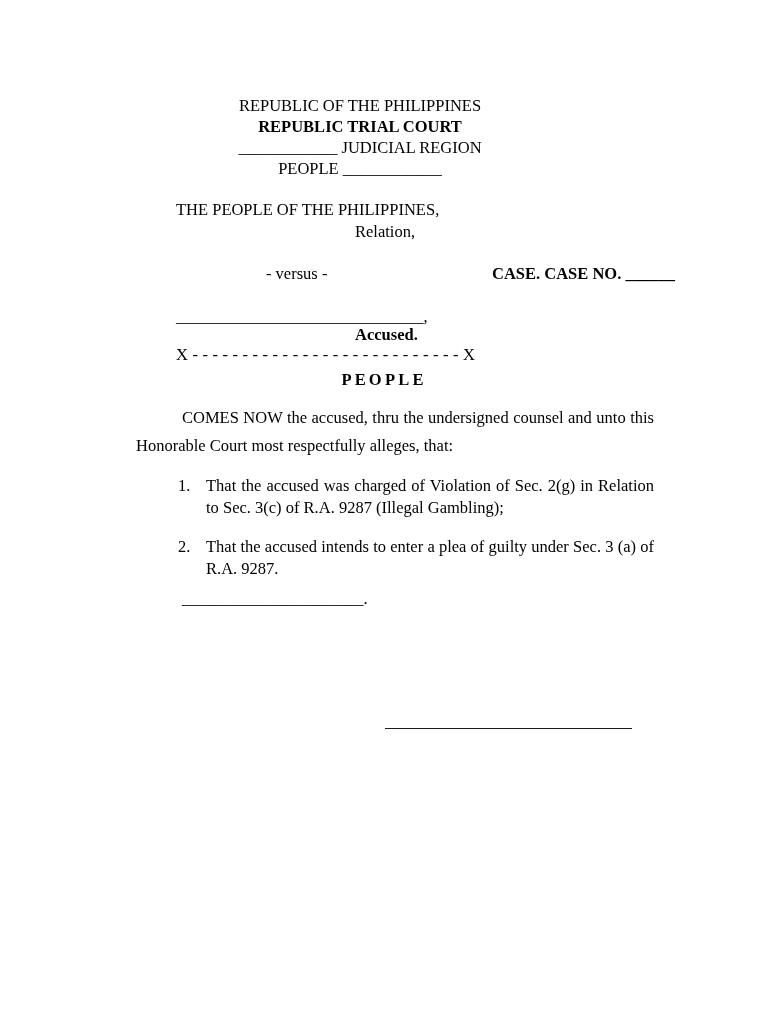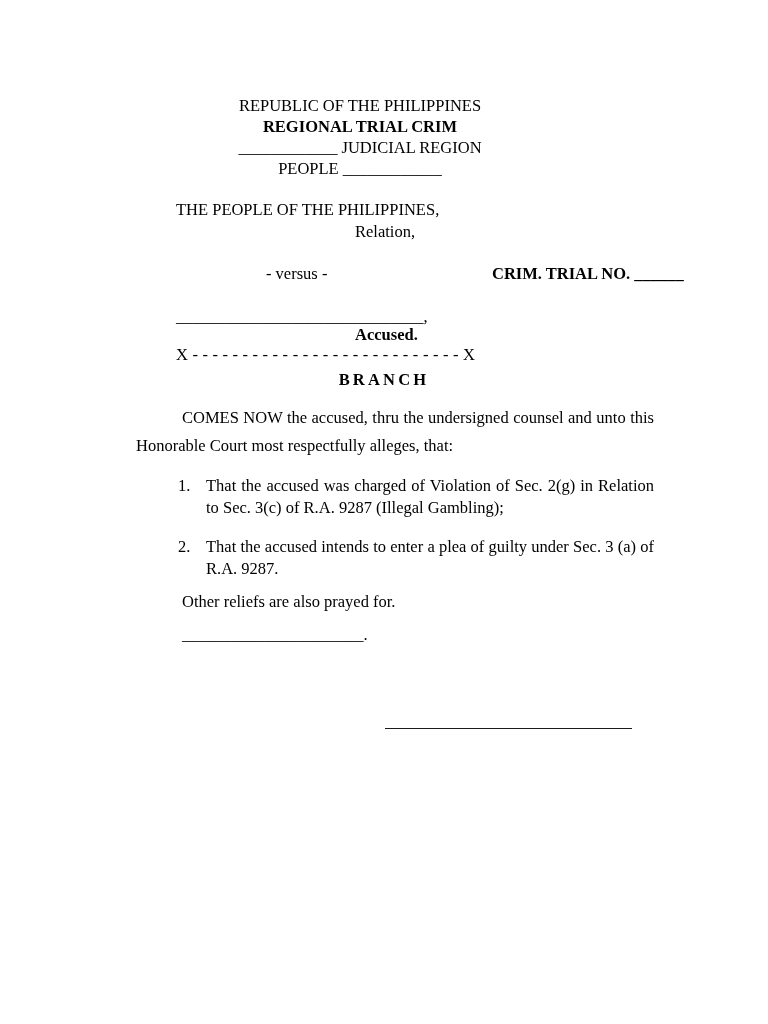--- a/index.html
+++ b/index.html
@@ -165,58 +165,57 @@
     border-top: 1.4px solid #1a1a1a;
   }
 </style>
 </head>
 <body>
 
 <div class="page">
 
   <div class="court-header">
     <span class="line">REPUBLIC OF THE PHILIPPINES</span>
-    <span class="line bold">REGIONAL TRIAL CRIM</span>
+    <span class="line bold">REPUBLIC TRIAL COURT</span>
     <span class="line">____________ JUDICIAL REGION</span>
     <span class="line">PEOPLE ____________</span>
   </div>
 
   <div class="caption">
     <div class="cap-row cap-plaintiff-title">THE PEOPLE OF THE PHILIPPINES,</div>
     <div class="cap-row cap-plaintiff-role">Relation,</div>
 
     <div class="cap-row cap-versus-row">
       <span class="cap-versus">- versus -</span>
-      <span class="cap-caseno">CRIM. TRIAL NO. ______</span>
+      <span class="cap-caseno">CASE. CASE NO. ______</span>
     </div>
 
     <div class="cap-row cap-accused-blank">______________________________,</div>
     <div class="cap-row cap-accused-role">Accused.</div>
     <div class="cap-row cap-dashline">X - - - - - - - - - - - - - - - - - - - - - - - - - - - X</div>
   </div>
 
-  <div class="motion-title">BRANCH</div>
+  <div class="motion-title">PEOPLE</div>
 
   <div class="body-text">
 
     <p class="para">COMES NOW the accused, thru the undersigned counsel and unto this Honorable Court most respectfully alleges, that:</p>
 
     <ol class="numbered">
       <li>
         <span class="num">1.</span>
         <span>That the accused was charged of Violation of Sec. 2(g) in Relation to Sec. 3(c) of R.A. 9287 (Illegal Gambling);</span>
       </li>
       <li>
         <span class="num">2.</span>
         <span>That the accused intends to enter a plea of guilty under Sec. 3 (a) of R.A. 9287.</span>
       </li>
     </ol>
 
 
-    <p class="para para-other">Other reliefs are also prayed for.</p>
 
     <div class="blank-line-para">______________________.</div>
   </div>
 
   <div class="signature-block">
     <div class="signature-rule"></div>
     <div></div>
   </div>
 
 </div>

